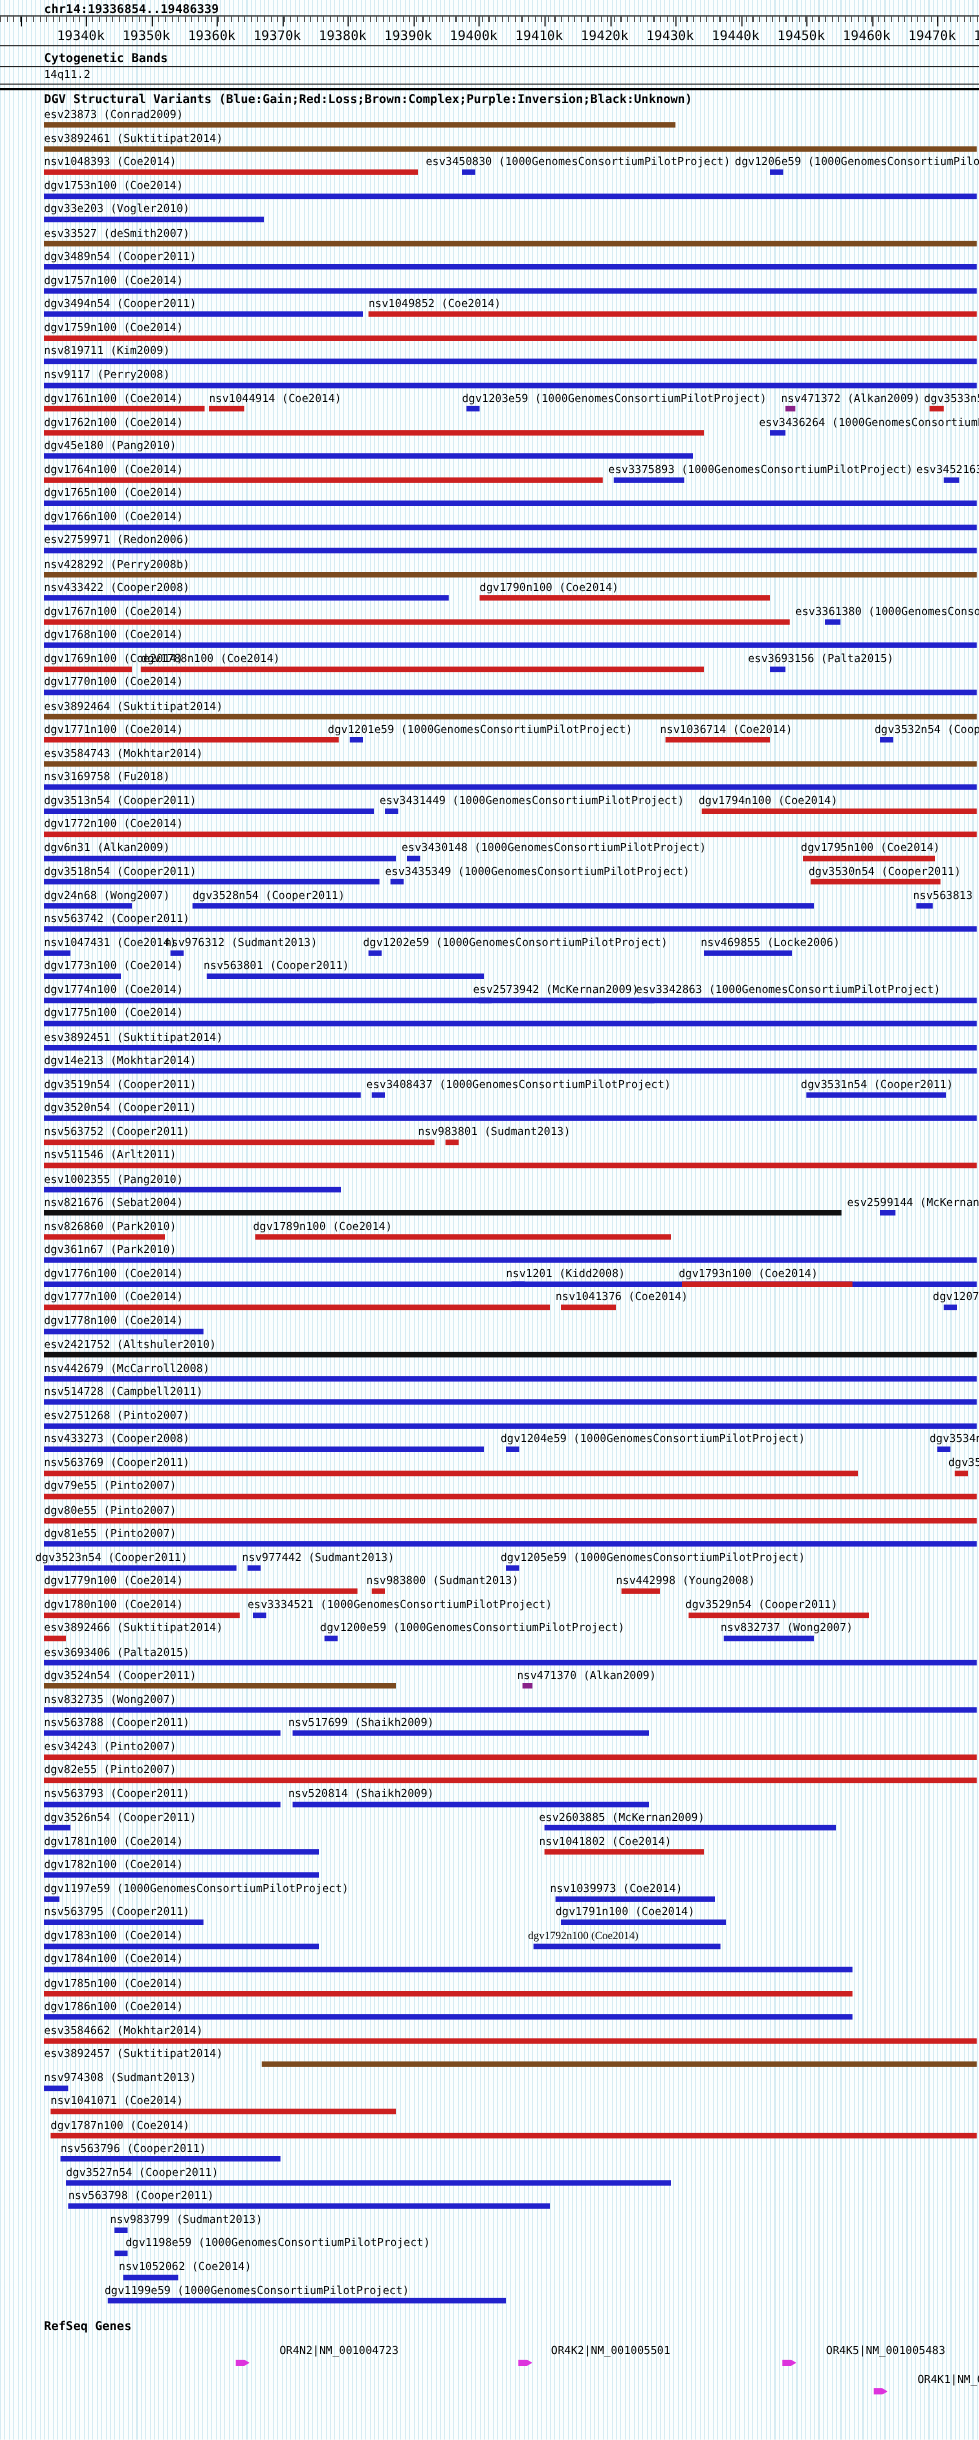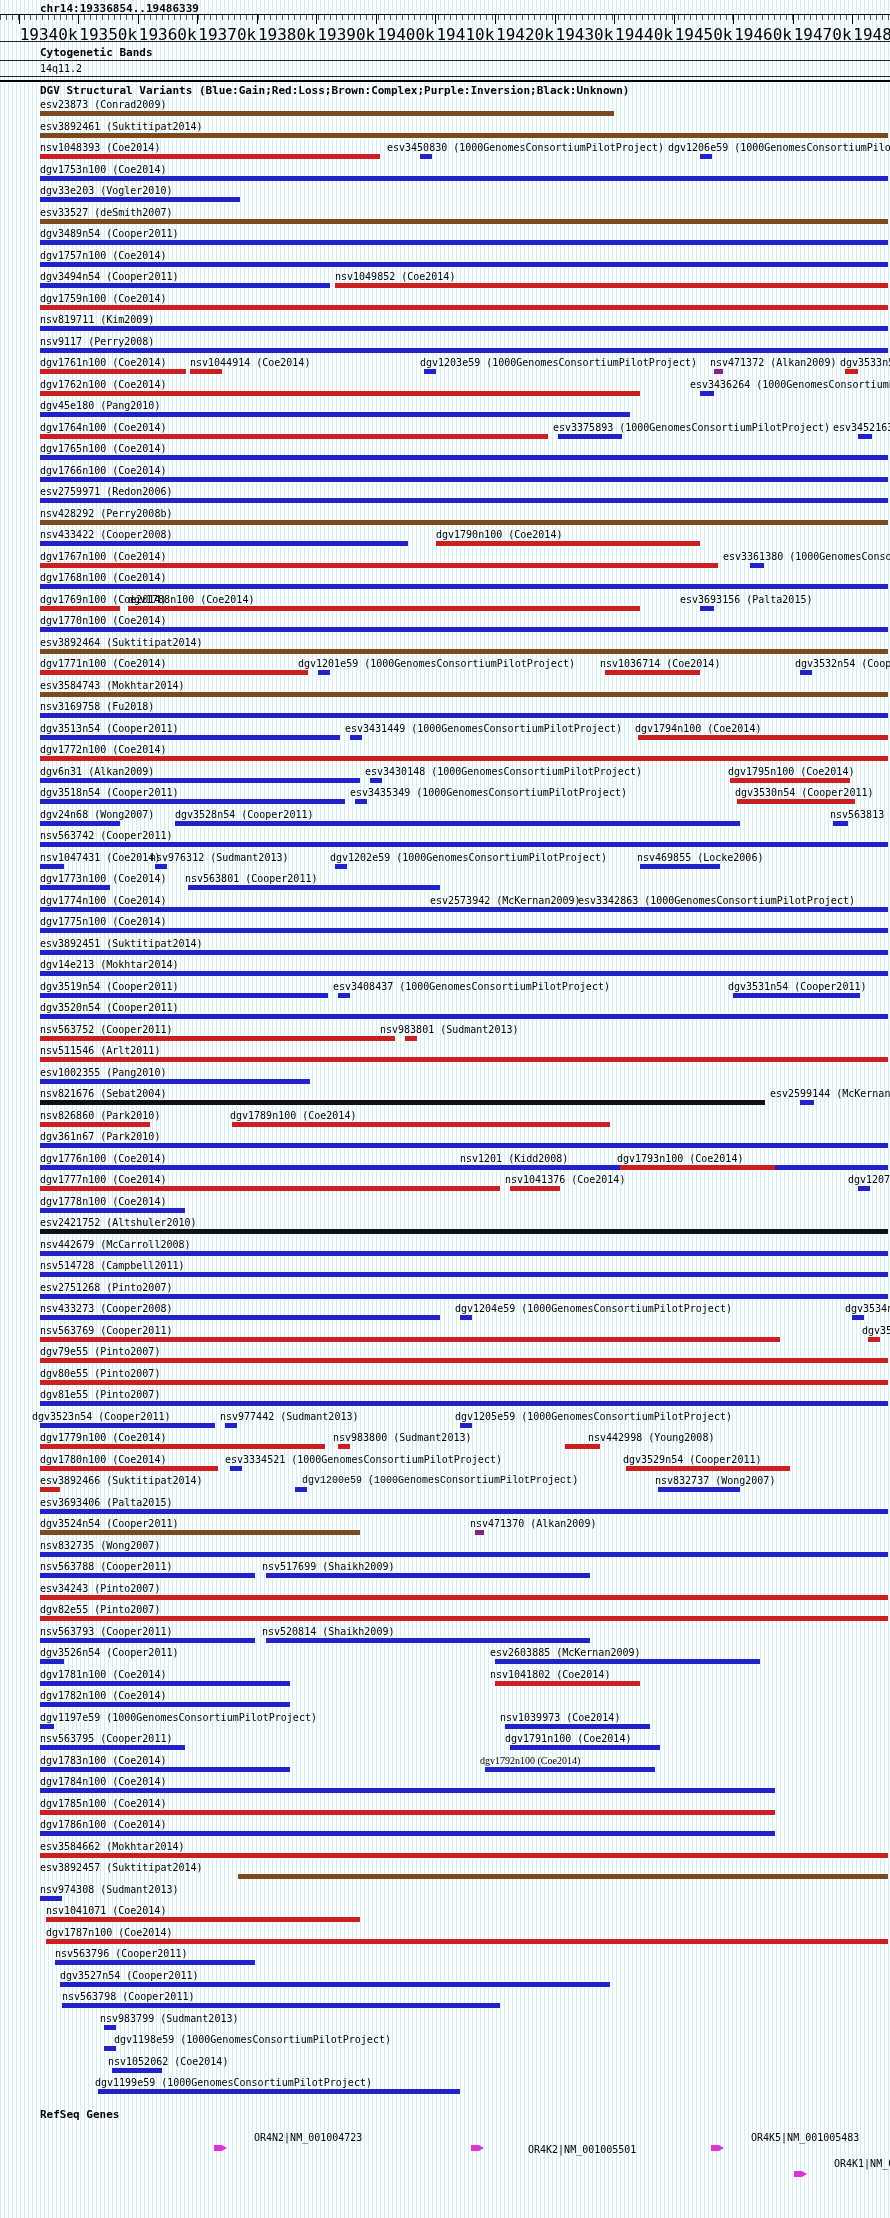--- a/index.html
+++ b/index.html
@@ -10,21 +10,21 @@
       #fbfefe;
     font-family:"DejaVu Sans Mono", monospace; color:#000;
   }
   .region-label { position:absolute; top:2px; left:40px; font-size:11px; font-weight:bold; white-space:nowrap; }
   .ruler { position:absolute; top:14px; left:0; width:890px; height:9px;
     border-top:1px solid #000;
     background:repeating-linear-gradient(90deg,#555 0 1px,transparent 1px 6px);
     background-size:100% 5px; background-repeat:no-repeat; }
   .major-tick { position:absolute; top:0; width:1px; height:9px; background:#000; }
   .tick-labels { position:absolute; top:25px; left:0; width:890px; height:14px; }
-  .tick-label { position:absolute; top:0; font-size:16px; white-space:nowrap; }
+  .tick-label { position:absolute; top:0; font-size:12px; white-space:nowrap;padding-left:32px; }
   .sep-thin  { position:absolute; left:0; width:890px; height:0; border-top:1px solid #222; }
   .sep-thick { position:absolute; left:0; width:890px; height:0; border-top:2px solid #000; }
   .section-title { position:absolute; left:40px; font-size:11px; font-weight:bold; white-space:nowrap; }
   .cyto-band-label { position:absolute; top:63px; left:40px; font-size:10px; }
   #dgv-rows { position:absolute; top:98px; left:0; width:890px; }
   .vrow { position:relative; height:21.5px; width:890px; }
   .vlabel { position:absolute; top:1px; font-size:10px; line-height:11px; white-space:pre; color:#000; }
   .vbar { position:absolute; top:13px; height:5px; }
   .gene-track { position:absolute; top:2132px; left:0; width:890px; height:80px; }
   .gene-label { position:absolute; font-size:10px; white-space:pre;padding-left:42px; }
@@ -424,35 +424,35 @@
         <span class="vlabel" style="left: 220px;">nsv977442 (Sudmant2013)</span>
         <div class="vbar" title="dgv1205e59 (1000GenomesConsortiumPilotProject)" style="left: 460px; width: 12px; background: rgb(34, 34, 204);"></div>
         <span class="vlabel" style="left: 455px;">dgv1205e59 (1000GenomesConsortiumPilotProject)</span>
       </div>
       <div class="vrow">
         <div class="vbar" title="dgv1779n100 (Coe2014)" style="left: 40px; width: 285px; background: rgb(204, 32, 32);"></div>
         <span class="vlabel" style="left: 40px;">dgv1779n100 (Coe2014)</span>
         <div class="vbar" title="nsv983800 (Sudmant2013)" style="left: 338px; width: 12px; background: rgb(204, 32, 32);"></div>
         <span class="vlabel" style="left: 333px;">nsv983800 (Sudmant2013)</span>
         <div class="vbar" title="nsv442998 (Young2008)" style="left: 565px; width: 35px; background: rgb(204, 32, 32);"></div>
-        <span class="vlabel" style="left: 588px;">nsv442998 (Young2008)</span>
+        <span class="vlabel" style="left: 560px;">nsv442998 (Young2008)</span>
       </div>
       <div class="vrow">
         <div class="vbar" title="dgv1780n100 (Coe2014)" style="left: 40px; width: 178px; background: rgb(204, 32, 32);"></div>
         <span class="vlabel" style="left: 40px;">dgv1780n100 (Coe2014)</span>
         <div class="vbar" title="esv3334521 (1000GenomesConsortiumPilotProject)" style="left: 230px; width: 12px; background: rgb(34, 34, 204);"></div>
         <span class="vlabel" style="left: 225px;">esv3334521 (1000GenomesConsortiumPilotProject)</span>
         <div class="vbar" title="dgv3529n54 (Cooper2011)" style="left: 626px; width: 164px; background: rgb(204, 32, 32);"></div>
         <span class="vlabel" style="left: 623px;">dgv3529n54 (Cooper2011)</span>
       </div>
       <div class="vrow">
         <div class="vbar" title="esv3892466 (Suktitipat2014)" style="left: 40px; width: 20px; background: rgb(204, 32, 32);"></div>
         <span class="vlabel" style="left: 40px;">esv3892466 (Suktitipat2014)</span>
         <div class="vbar" title="dgv1200e59 (1000GenomesConsortiumPilotProject)" style="left: 295px; width: 12px; background: rgb(34, 34, 204);"></div>
-        <span class="vlabel" style="left: 302px; font-family: Liberation Mono, monospace;">dgv1200e59 (1000GenomesConsortiumPilotProject)</span>
+        <span class="vlabel" style="left: 291px;">dgv1200e59 (1000GenomesConsortiumPilotProject)</span>
         <div class="vbar" title="nsv832737 (Wong2007)" style="left: 658px; width: 82px; background: rgb(34, 34, 204);"></div>
         <span class="vlabel" style="left: 655px;">nsv832737 (Wong2007)</span>
       </div>
       <div class="vrow">
         <div class="vbar" title="esv3693406 (Palta2015)" style="left: 40px; width: 848px; background: rgb(34, 34, 204);"></div>
         <span class="vlabel" style="left: 40px;">esv3693406 (Palta2015)</span>
       </div>
       <div class="vrow">
         <div class="vbar" title="dgv3524n54 (Cooper2011)" style="left: 40px; width: 320px; background: rgb(123, 74, 30);"></div>
         <span class="vlabel" style="left: 40px;">dgv3524n54 (Cooper2011)</span>
@@ -577,21 +577,21 @@
         <div class="vbar" title="dgv1199e59 (1000GenomesConsortiumPilotProject)" style="left: 98px; width: 362px; background: rgb(34, 34, 204);"></div>
         <span class="vlabel" style="left: 95px;">dgv1199e59 (1000GenomesConsortiumPilotProject)</span>
       </div>
     </div>
 
   <div class="section-title" style="top:2108px">RefSeq Genes</div>
 
   <div class="gene-track">
       <span class="gene-label" style="left: 212px; top: 0px;">OR4N2|NM_001004723</span>
       <div class="gene-glyph" title="OR4N2|NM_001004723" style="left: 214px; top: 13px; background: rgb(221, 51, 221);"></div>
-      <span class="gene-label" style="left: 486px; top: 0px; margin-top: 12px;">OR4K2|NM_001005501</span>
+      <span class="gene-label" style="left: 459px; top: 0px;">OR4K2|NM_001005501</span>
       <div class="gene-glyph" title="OR4K2|NM_001005501" style="left: 471px; top: 13px; background: rgb(221, 51, 221);"></div>
       <span class="gene-label" style="left: 709px; top: 0px;">OR4K5|NM_001005483</span>
       <div class="gene-glyph" title="OR4K5|NM_001005483" style="left: 711px; top: 13px; background: rgb(221, 51, 221);"></div>
       <span class="gene-label" style="left: 792px; top: 26px;">OR4K1|NM_00100404</span>
       <div class="gene-glyph" title="OR4K1|NM_00100404" style="left: 794px; top: 39px; background: rgb(221, 51, 221);"></div>
     </div>
 
 </div>
 
 </body></html>

